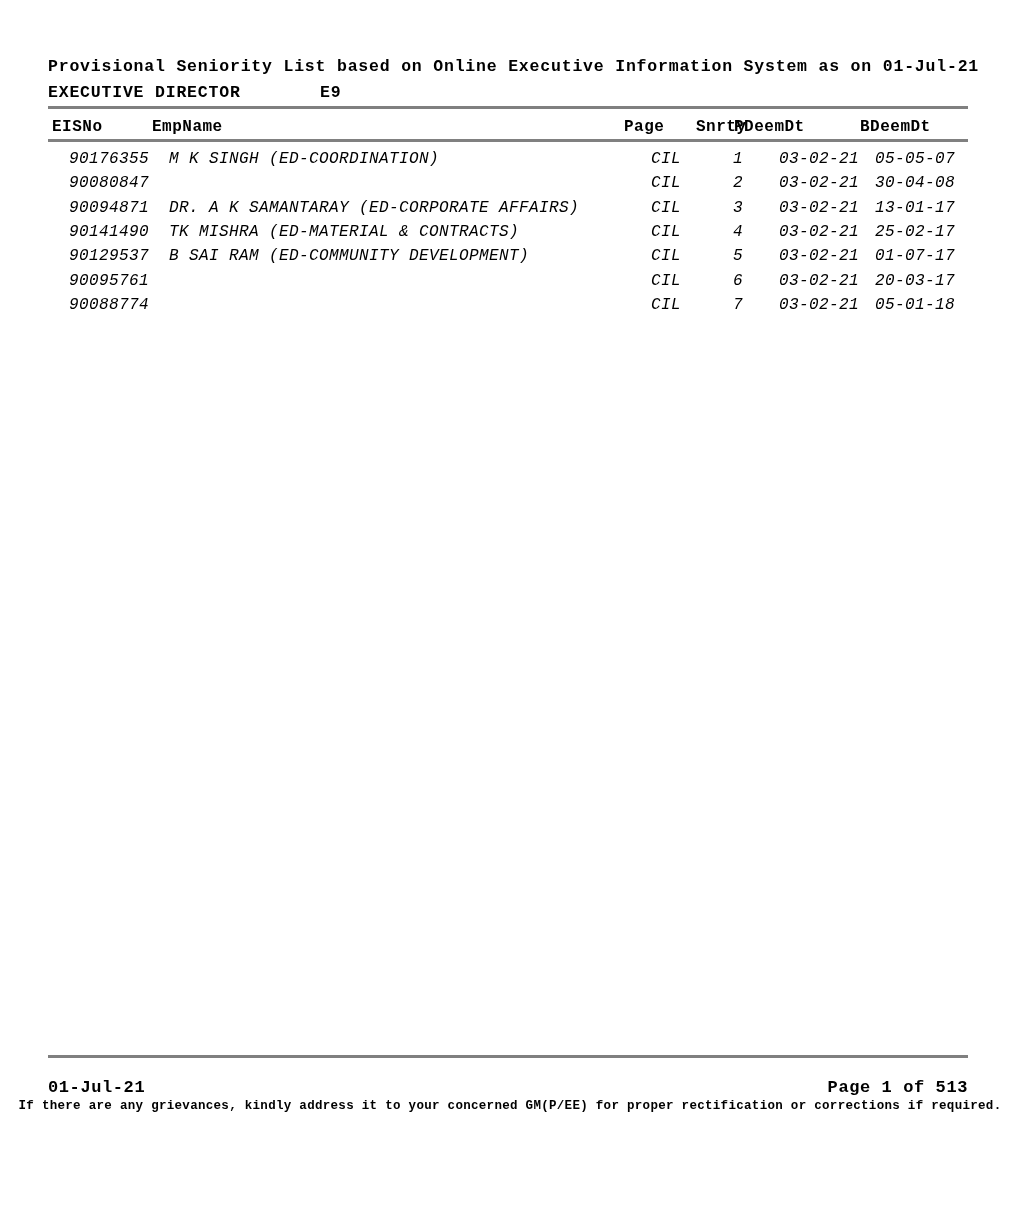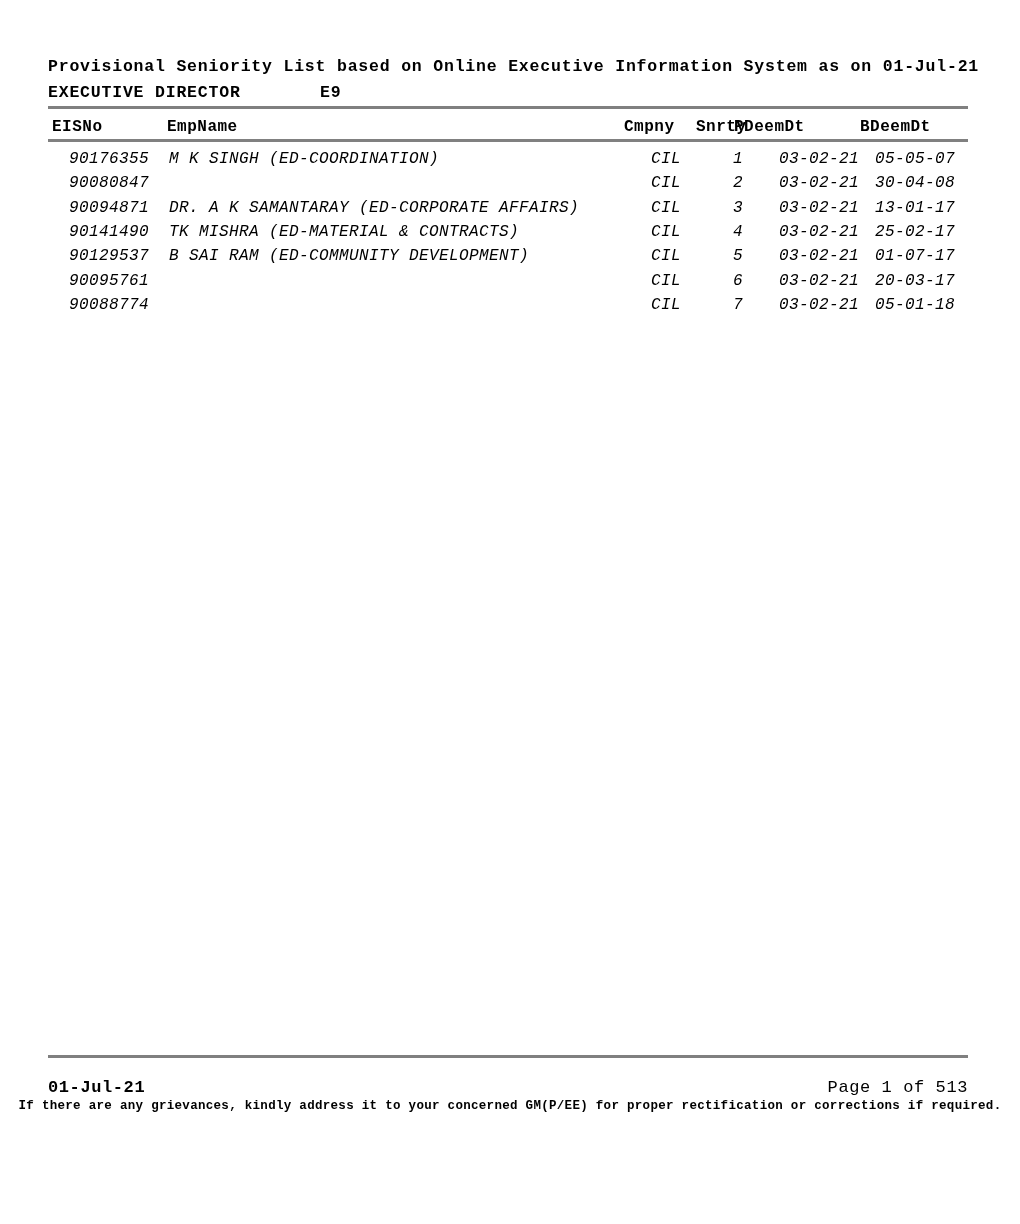--- a/index.html
+++ b/index.html
@@ -77,21 +77,21 @@
   }
   .col-head {
     position: absolute;
     font-size: 16px;
     font-weight: bold;
     letter-spacing: 0.5px;
     white-space: pre;
     top: 118px;
   }
   .ch-eisno   { left: 52px; }
-  .ch-empname { left: 167px; }
+  .ch-empname { left: 152px; }
   .ch-cmpny   { left: 624px; }
   .ch-snrty   { left: 696px; }
   .ch-pdeemdt { left: 734px; }
   .ch-bdeemdt { left: 860px; }
 
   .row {
     position: absolute;
     left: 0;
     width: 1020px;
     height: 24px;
@@ -132,21 +132,21 @@
     font-size: 17px;
     font-weight: bold;
     letter-spacing: 0.6px;
     white-space: pre;
   }
   .footer-page {
     position: absolute;
     right: 52px;
     top: 1078px;
     font-size: 17px;
-    font-weight: normal;
+    font-weight: bold;
     letter-spacing: 0.6px;
     white-space: pre;
   }
 </style>
 </head>
 <body>
 
 <div class="page">
 
   <div class="doc-title">Provisional Seniority List based on Online Executive Information System as on 01-Jul-21</div>
@@ -154,21 +154,21 @@
   <div class="grade-row">EXECUTIVE DIRECTOR</div>
 
   <div class="grade-code-pos">E9</div>
 
   <div class="rule rule-top"></div>
 
   <div class="tbl">
 
     <div class="col-head ch-eisno">EISNo</div>
     <div class="col-head ch-empname">EmpName</div>
-    <div class="col-head ch-cmpny">Cmpny</div>
+    <div class="col-head ch-cmpny">Page</div>
     <div class="col-head ch-snrty">Snrty</div>
     <div class="col-head ch-pdeemdt">PDeemDt</div>
     <div class="col-head ch-bdeemdt">BDeemDt</div>
 
     <div class="rule rule-bottom"></div>
 
     <div id="rows-container">
         <div class="row" style="top: 150px;"><span class="cell c-eisno">90176355</span><span class="cell c-empname">M K SINGH (ED-COORDINATION)</span><span class="cell c-cmpny">CIL</span><span class="cell c-snrty">1</span><span class="cell c-pdeemdt">03-02-21</span><span class="cell c-bdeemdt">05-05-07</span></div>
         <div class="row" style="top: 174.3px;"><span class="cell c-eisno">90080847</span><span class="cell c-cmpny">CIL</span><span class="cell c-snrty">2</span><span class="cell c-pdeemdt">03-02-21</span><span class="cell c-bdeemdt">30-04-08</span></div>
         <div class="row" style="top: 198.6px;"><span class="cell c-eisno">90094871</span><span class="cell c-empname">DR. A K SAMANTARAY (ED-CORPORATE AFFAIRS)</span><span class="cell c-cmpny">CIL</span><span class="cell c-snrty">3</span><span class="cell c-pdeemdt">03-02-21</span><span class="cell c-bdeemdt">13-01-17</span></div>

